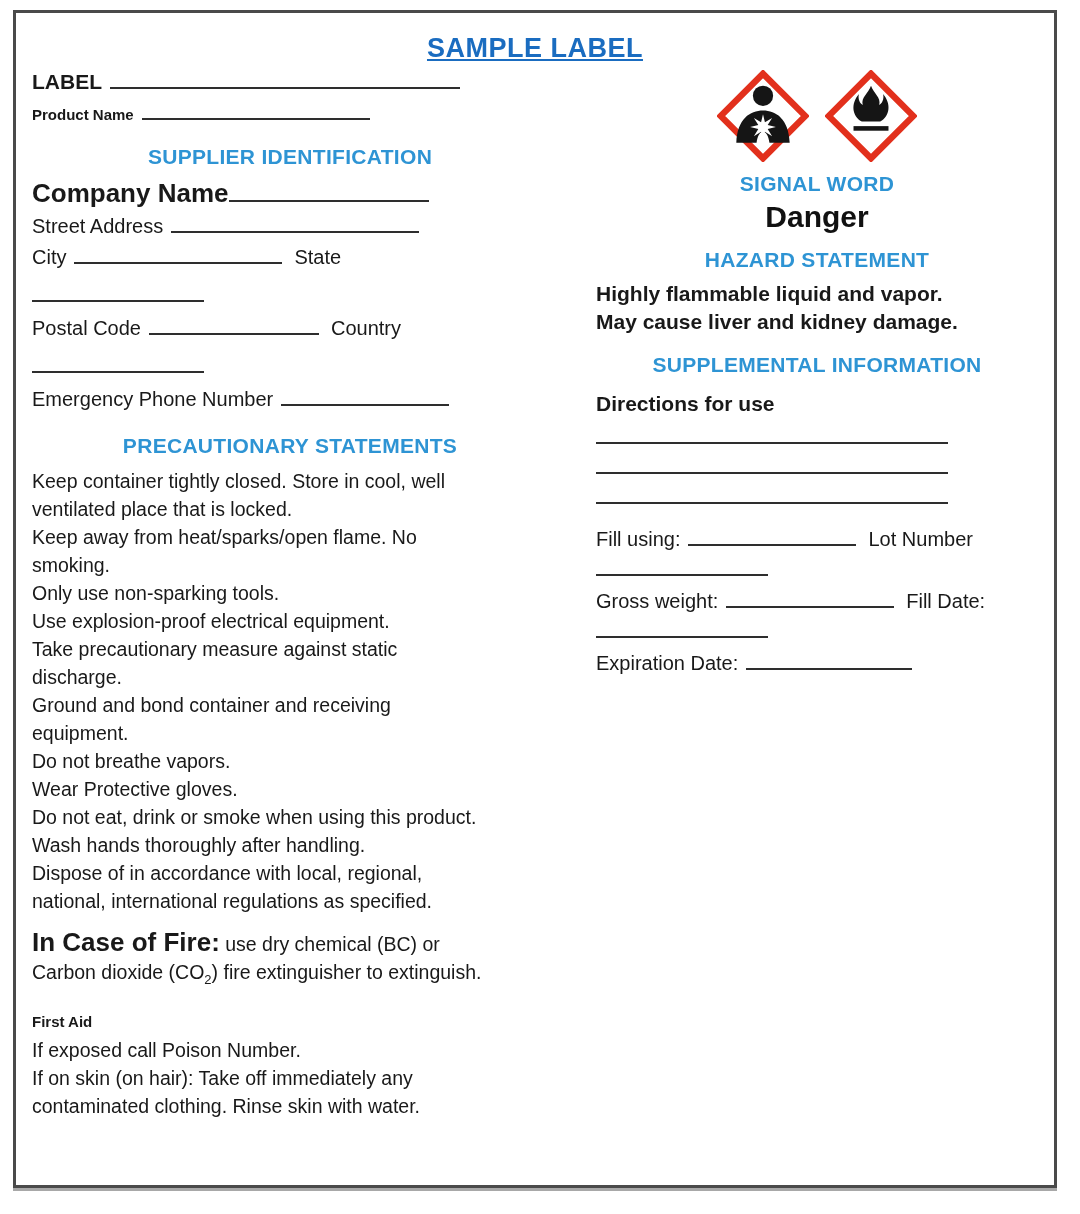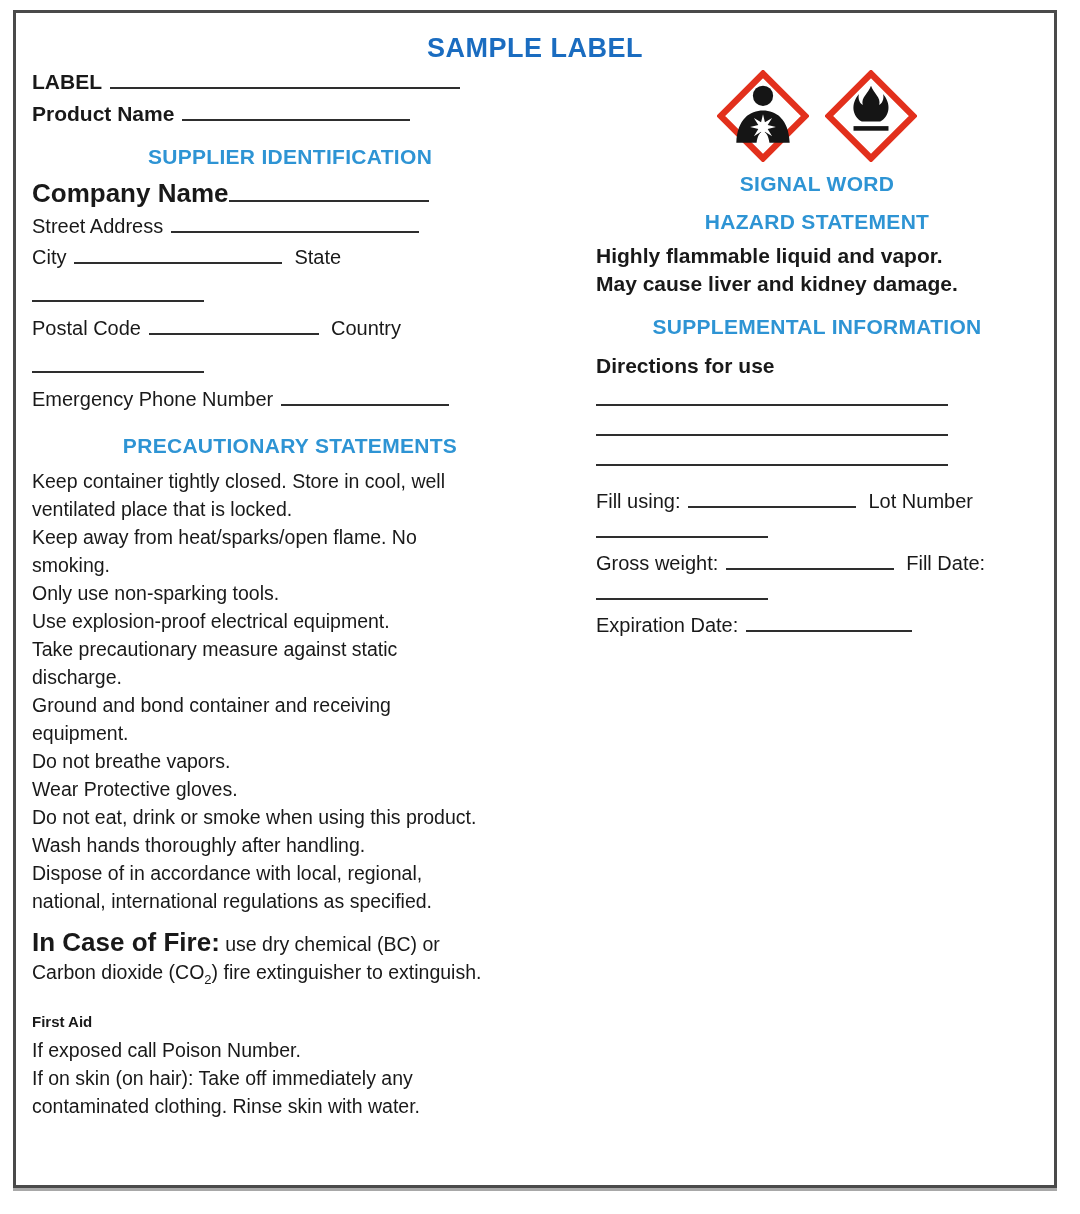--- a/index.html
+++ b/index.html
@@ -8,21 +8,21 @@
     font-family:"Liberation Sans", sans-serif; color:#191919;
     -webkit-font-smoothing:antialiased;
   }
   .frame {
     position:absolute; left:13px; top:10px; width:1044px; height:1178px;
     border:3px solid #4a4a4a; box-shadow:0 3px 0 #a8a8a8; background:#fff;
     box-sizing:border-box; overflow:hidden;
   }
   .title {
     text-align:center; color:#1a6cc0; font-weight:bold; font-size:27px;
-    letter-spacing:0.5px; padding-top:20px;
+    letter-spacing:0.5px; padding-top:20px;text-decoration:underline;
   }
   .cols { display:grid; grid-template-columns:516px 1fr; padding:2px 8px 0 16px; }
   .heading {
     color:#2e94d4; font-weight:bold; font-size:21px; text-align:center;
     letter-spacing:0.3px; margin:16px 0 10px;
   }
   .lcol .heading { margin:15px 0 9px; }
   .row { font-size:20px; line-height:31px; white-space:nowrap; }
   .bold { font-weight:bold; }
   .blank {
@@ -57,21 +57,21 @@
 
   <div class="cols">
 
     <div class="lcol">
 
 
       <div class="row">
         <span class="bold" style="font-size:21px">LABEL</span><span class="blank" style="width:350px"></span>
       </div>
       <div class="row">
-        <span class="bold" style="font-size:21px">Product Name</span><span class="blank" style="width:228px"></span>
+        <span class="bold" style="font-size:15px">Product Name</span><span class="blank" style="width:228px"></span>
       </div>
 
       <div class="heading">SUPPLIER IDENTIFICATION</div>
 
       <div class="row">
         <span class="bold" style="font-size:26px">Company Name</span><span class="blank attached" style="width:200px"></span>
       </div>
       <div class="row">
         <span>Street Address</span><span class="blank" style="width:248px"></span>
       </div>
@@ -129,20 +129,21 @@
           <polygon points="50,48 52.1,56.9 59.9,52.1 55.1,59.9 64,62 55.1,64.1 59.9,71.9 52.1,67.1 50,76 47.9,67.1 40.1,71.9 44.9,64.1 36,62 44.9,59.9 40.1,52.1 47.9,56.9" fill="#ffffff"></polygon>
         </svg>
         <svg class="picto" viewBox="0 0 100 100">
           <polygon points="50,4 96,50 50,96 4,50" fill="#ffffff" stroke="#e2301c" stroke-width="7"></polygon>
           <path d="M50,17 C53,26 61,29 59,38 C64,35 64,28 63,26 C72,36 71,50 60,56 L40,56 C29,50 28,36 37,26 C36,28 36,35 41,38 C39,29 47,26 50,17 Z" fill="#151515"></path>
           <rect x="31" y="61" width="38" height="5" fill="#151515"></rect>
         </svg>
       </div>
 
       <div class="heading" style="margin:10px 0 4px">SIGNAL WORD</div>
+      <div class="danger">Danger</div>
 
       <div class="heading" style="margin:14px 0 8px">HAZARD STATEMENT</div>
       <div class="hz">
           <div>Highly flammable liquid and vapor.</div>
           <div>May cause liver and kidney damage.</div>
         </div>
 
       <div class="heading" style="margin:17px 0 6px">SUPPLEMENTAL INFORMATION</div>
       <div class="directions">Directions for use</div>
 

